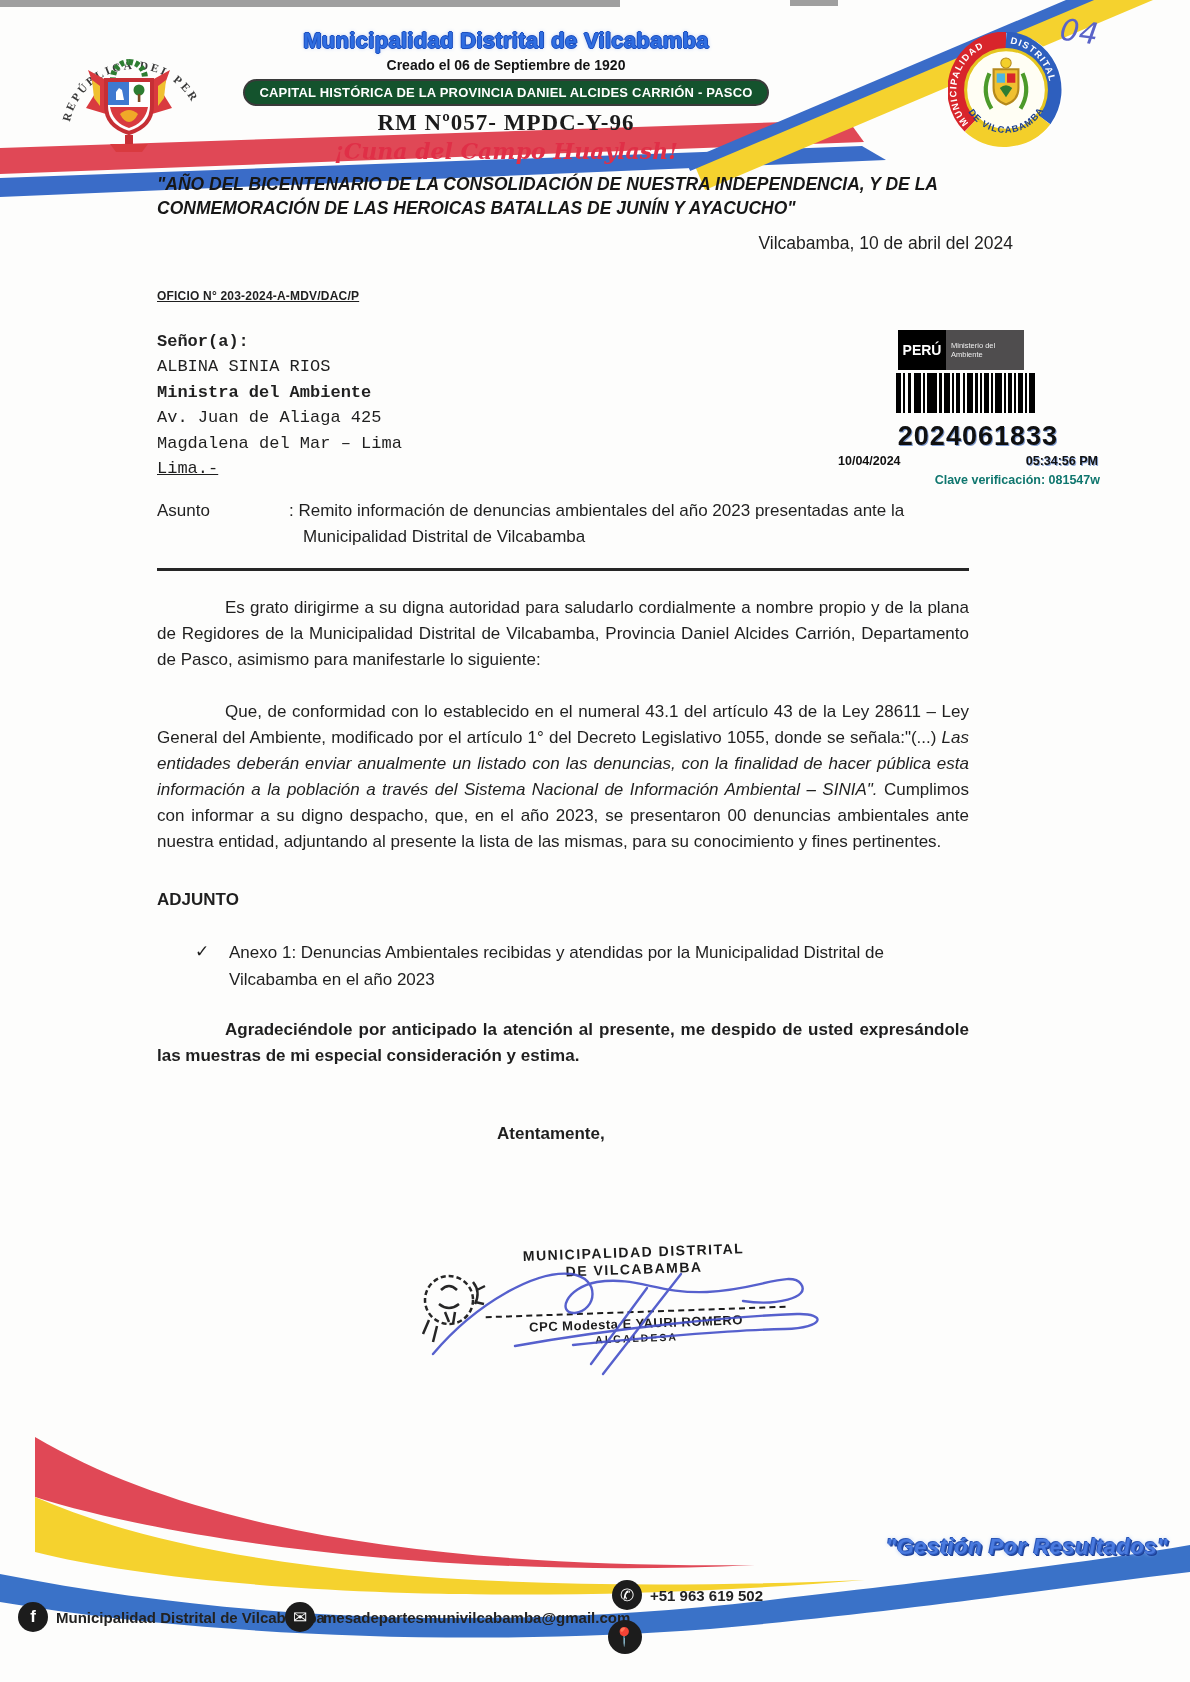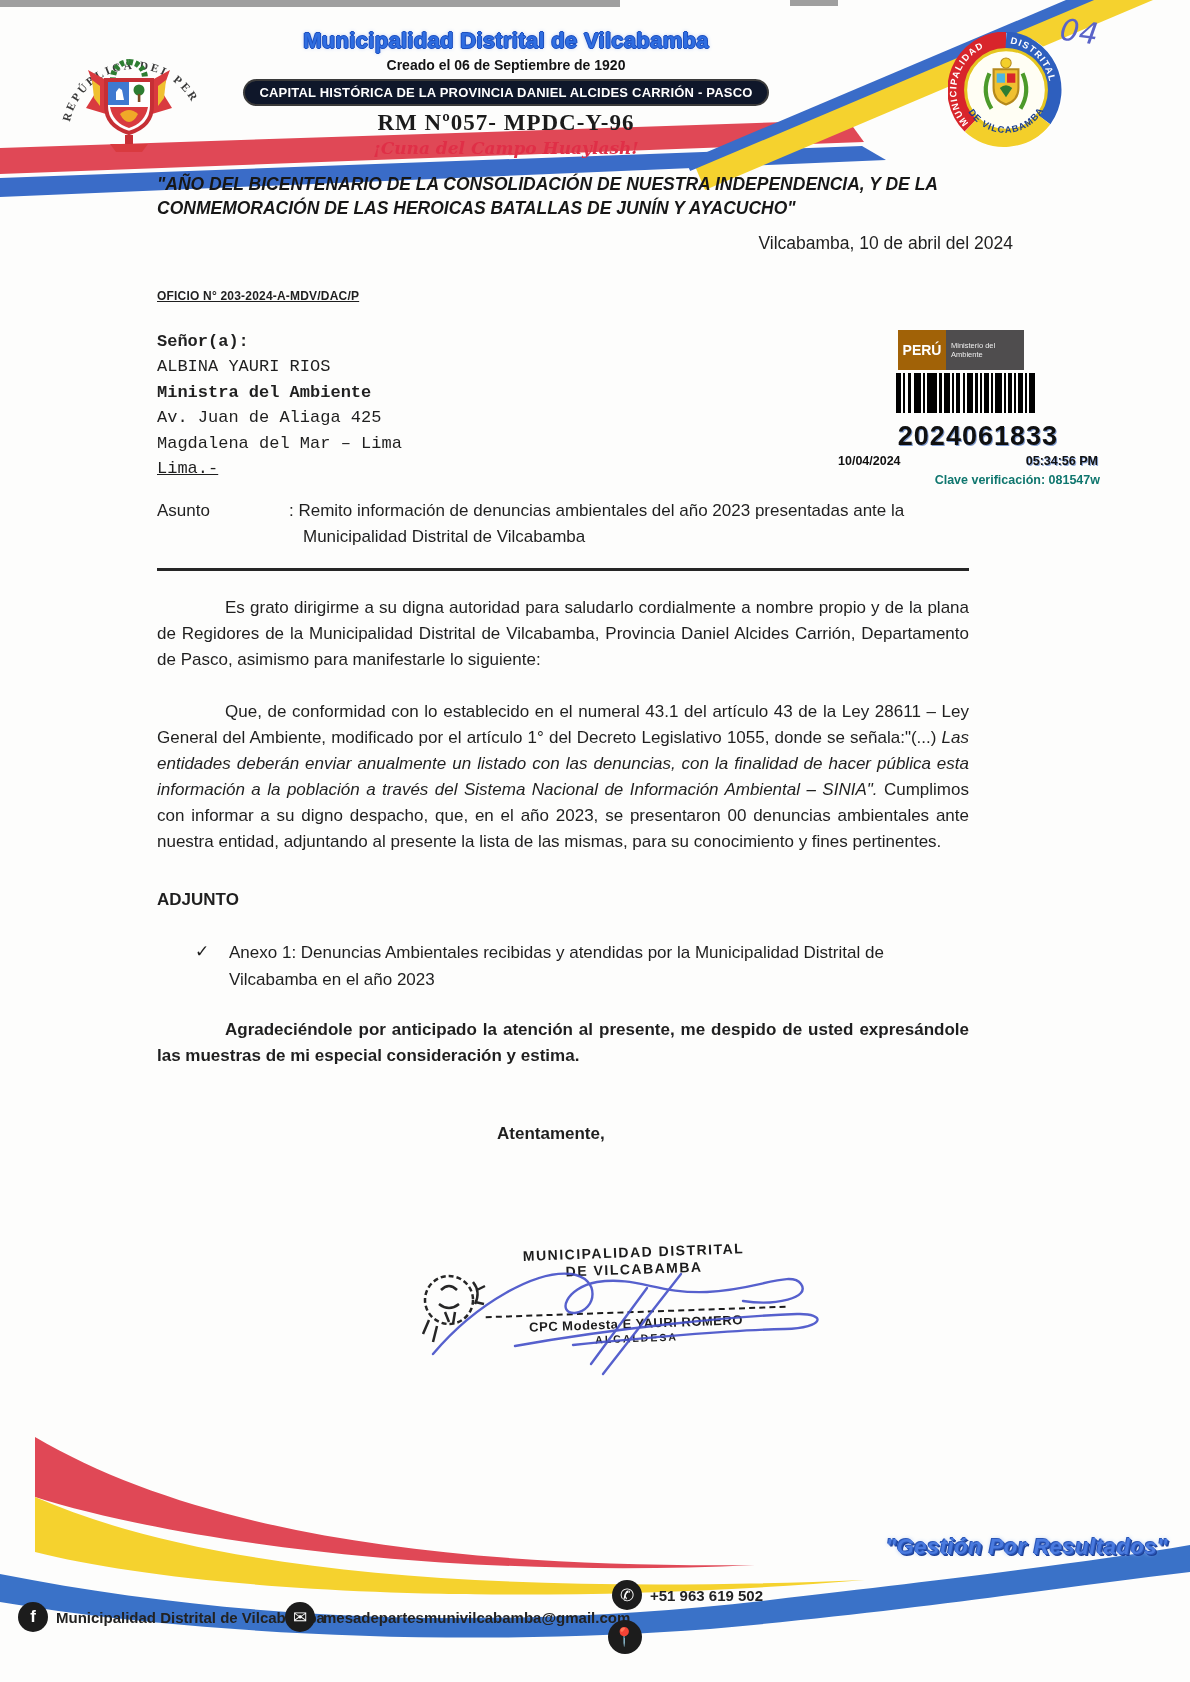--- a/index.html
+++ b/index.html
@@ -11,26 +11,26 @@
   
   .scan-strip{position:absolute;background:#9f9f9f;}
   
   .hdr-center{position:absolute;left:232px;top:28px;width:548px;text-align:center;}
   .muni-title{
     font-weight:bold;font-size:22px;letter-spacing:.3px;color:#2f6de0;
     text-shadow:-1px 0 0 #1c4fc0,1px 0 0 #1c4fc0,0 -1px 0 #1c4fc0,0 1px 0 #1c4fc0,0 0 4px #9cb6ee;
   }
   .created-line{font-weight:bold;font-size:14px;color:#141414;margin-top:3px;}
   .capital-badge{
-    display:inline-block;margin-top:8px;background:#0f172a;color:#fff;font-weight:bold;
+    display:inline-block;margin-top:8px;background:#14532d;color:#fff;font-weight:bold;
     font-size:13px;padding:4px 14px;border-radius:12px;letter-spacing:.2px;
     box-shadow:0 0 0 2px #3a3a3a;
   }
   .rm-line{font-family:"Liberation Serif", serif;font-weight:bold;font-size:23px;letter-spacing:1px;color:#1b1b1b;margin-top:6px;}
-  .motto{font-family:"DejaVu Serif", serif;font-style:italic;font-weight:bold;font-size:17px;color:#e02f47;margin-top:2px;}
+  .motto{font-family:"DejaVu Serif", serif;font-style:italic;font-weight:bold;font-size:22px;color:#e02f47;margin-top:2px;}
   .handwritten{
     position:absolute;left:1060px;top:14px;color:#5a63c8;font-size:30px;font-style:italic;
     transform:rotate(8deg);font-family:"DejaVu Sans", sans-serif;
   }
   
   .letter-col{position:absolute;left:157px;top:172px;width:812px;font-size:17px;line-height:1.5;color:#1f1f1f;}
   .quote{font-weight:bold;font-style:italic;font-size:17.5px;line-height:1.38;color:#171717;}
   .dateline{text-align:right;margin-top:10px;margin-right:-44px;font-size:17.5px;}
   .oficio{font-weight:bold;text-decoration:underline;margin-top:30px;font-size:12px;letter-spacing:.2px;}
   .recipient{margin-top:24px;line-height:1.5;font-family:Liberation Mono, monospace;}
@@ -45,21 +45,21 @@
   .par2{margin-top:26px;}
   .adjunto{font-weight:bold;margin-top:32px;}
   .attach-row{display:flex;margin-top:26px;padding-left:38px;}
   .attach-check{width:34px;flex:0 0 34px;font-size:17px;}
   .attach-text{width:690px;line-height:1.6;}
   .closing-par{margin-top:24px;font-weight:bold;}
   .atentamente{font-weight:bold;margin-top:52px;margin-left:340px;}
   
   .receipt{position:absolute;left:838px;top:330px;width:262px;}
   .receipt-head{display:flex;margin-left:60px;width:126px;height:40px;}
-  .receipt-peru{background:#a16207;color:#fff;font-weight:bold;font-size:14px;display:flex;align-items:center;justify-content:center;width:48px;}
+  .receipt-peru{background:#000000;color:#fff;font-weight:bold;font-size:14px;display:flex;align-items:center;justify-content:center;width:48px;}
   .receipt-min{background:#4f4d4e;color:#eee;font-size:7.5px;line-height:1.25;display:flex;align-items:center;padding-left:5px;width:78px;box-sizing:border-box;}
   .barcode{margin-left:58px;margin-top:3px;}
   .receipt-num{font-weight:bold;font-size:27px;letter-spacing:1px;color:#101010;text-align:right;margin-left:40px;width:180px;margin-top:4px;text-shadow:1px 1px 0 #7d9ad0;}
   .receipt-datetime{display:flex;justify-content:space-between;font-weight:bold;font-size:12.5px;margin-top:2px;padding:0 2px 0 0;color:#101010;}
   .receipt-datetime .t{text-shadow:1px 1px 0 #8aa6da;}
   .receipt-clave{font-weight:bold;font-size:12.5px;text-align:right;margin-top:5px;color:#0f766e;}
   
   .sigblock{position:absolute;left:395px;top:1232px;width:440px;height:160px;}
   .stamp-texts{position:absolute;left:80px;top:12px;width:320px;text-align:center;transform:rotate(-2deg);color:#1c1c1c;}
   .stamp-l1{font-weight:bold;font-size:14px;letter-spacing:1.5px;}
@@ -159,21 +159,21 @@
 
 <div class="handwritten">04</div>
 
 <div class="letter-col">
   <div class="quote">"AÑO DEL BICENTENARIO DE LA CONSOLIDACIÓN DE NUESTRA INDEPENDENCIA, Y DE LA CONMEMORACIÓN DE LAS HEROICAS BATALLAS DE JUNÍN Y AYACUCHO"</div>
   <div class="dateline">Vilcabamba, 10 de abril del 2024</div>
   <div class="oficio">OFICIO N° 203-2024-A-MDV/DAC/P</div>
 
   <div class="recipient">
     <div class="bold">Señor(a):</div>
-    <div>ALBINA YAURI RIOS</div>
+    <div>ALBINA SINIA RIOS</div>
     <div class="bold">Ministra del Ambiente</div>
     <div>Av. Juan de Aliaga 425</div>
     <div>Magdalena del Mar – Lima</div>
     <div class="underlined">Lima.-</div>
   </div>
 
   <div class="asunto-row">
     <div class="asunto-label">Asunto</div>
     <div class="asunto-text">: Remito información de denuncias ambientales del año 2023 presentadas ante la Municipalidad Distrital de Vilcabamba</div>
   </div>

